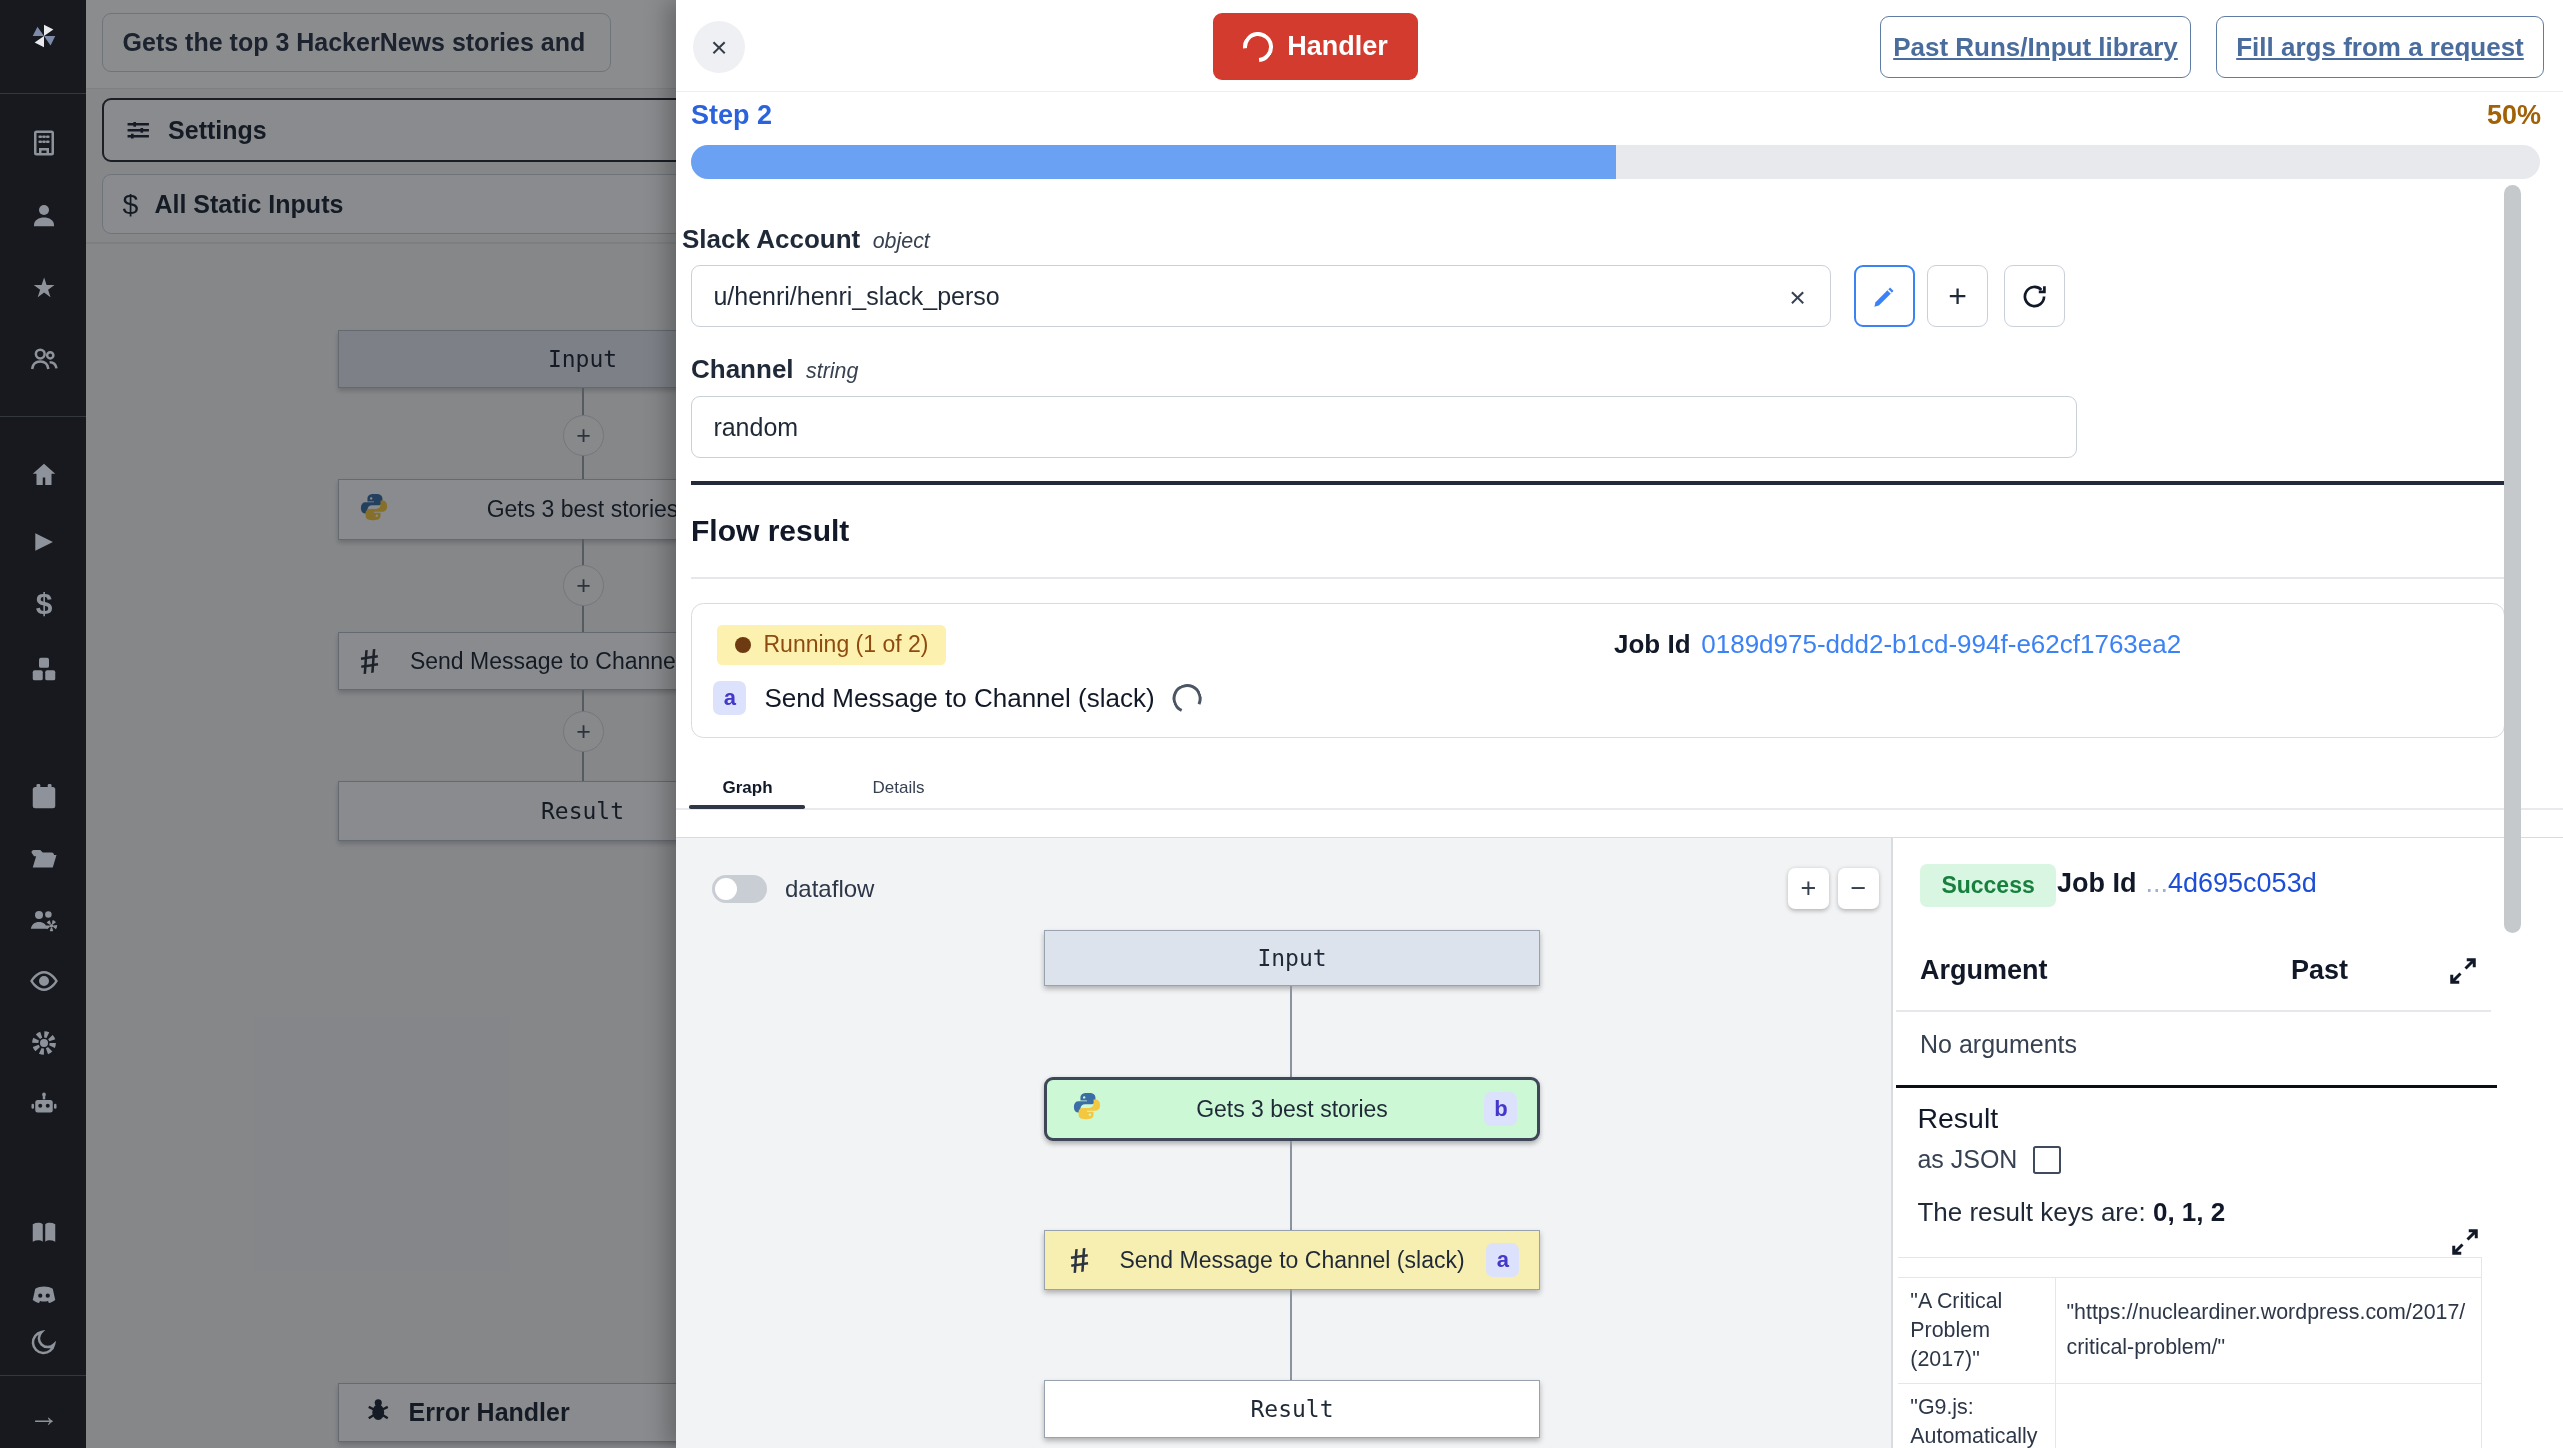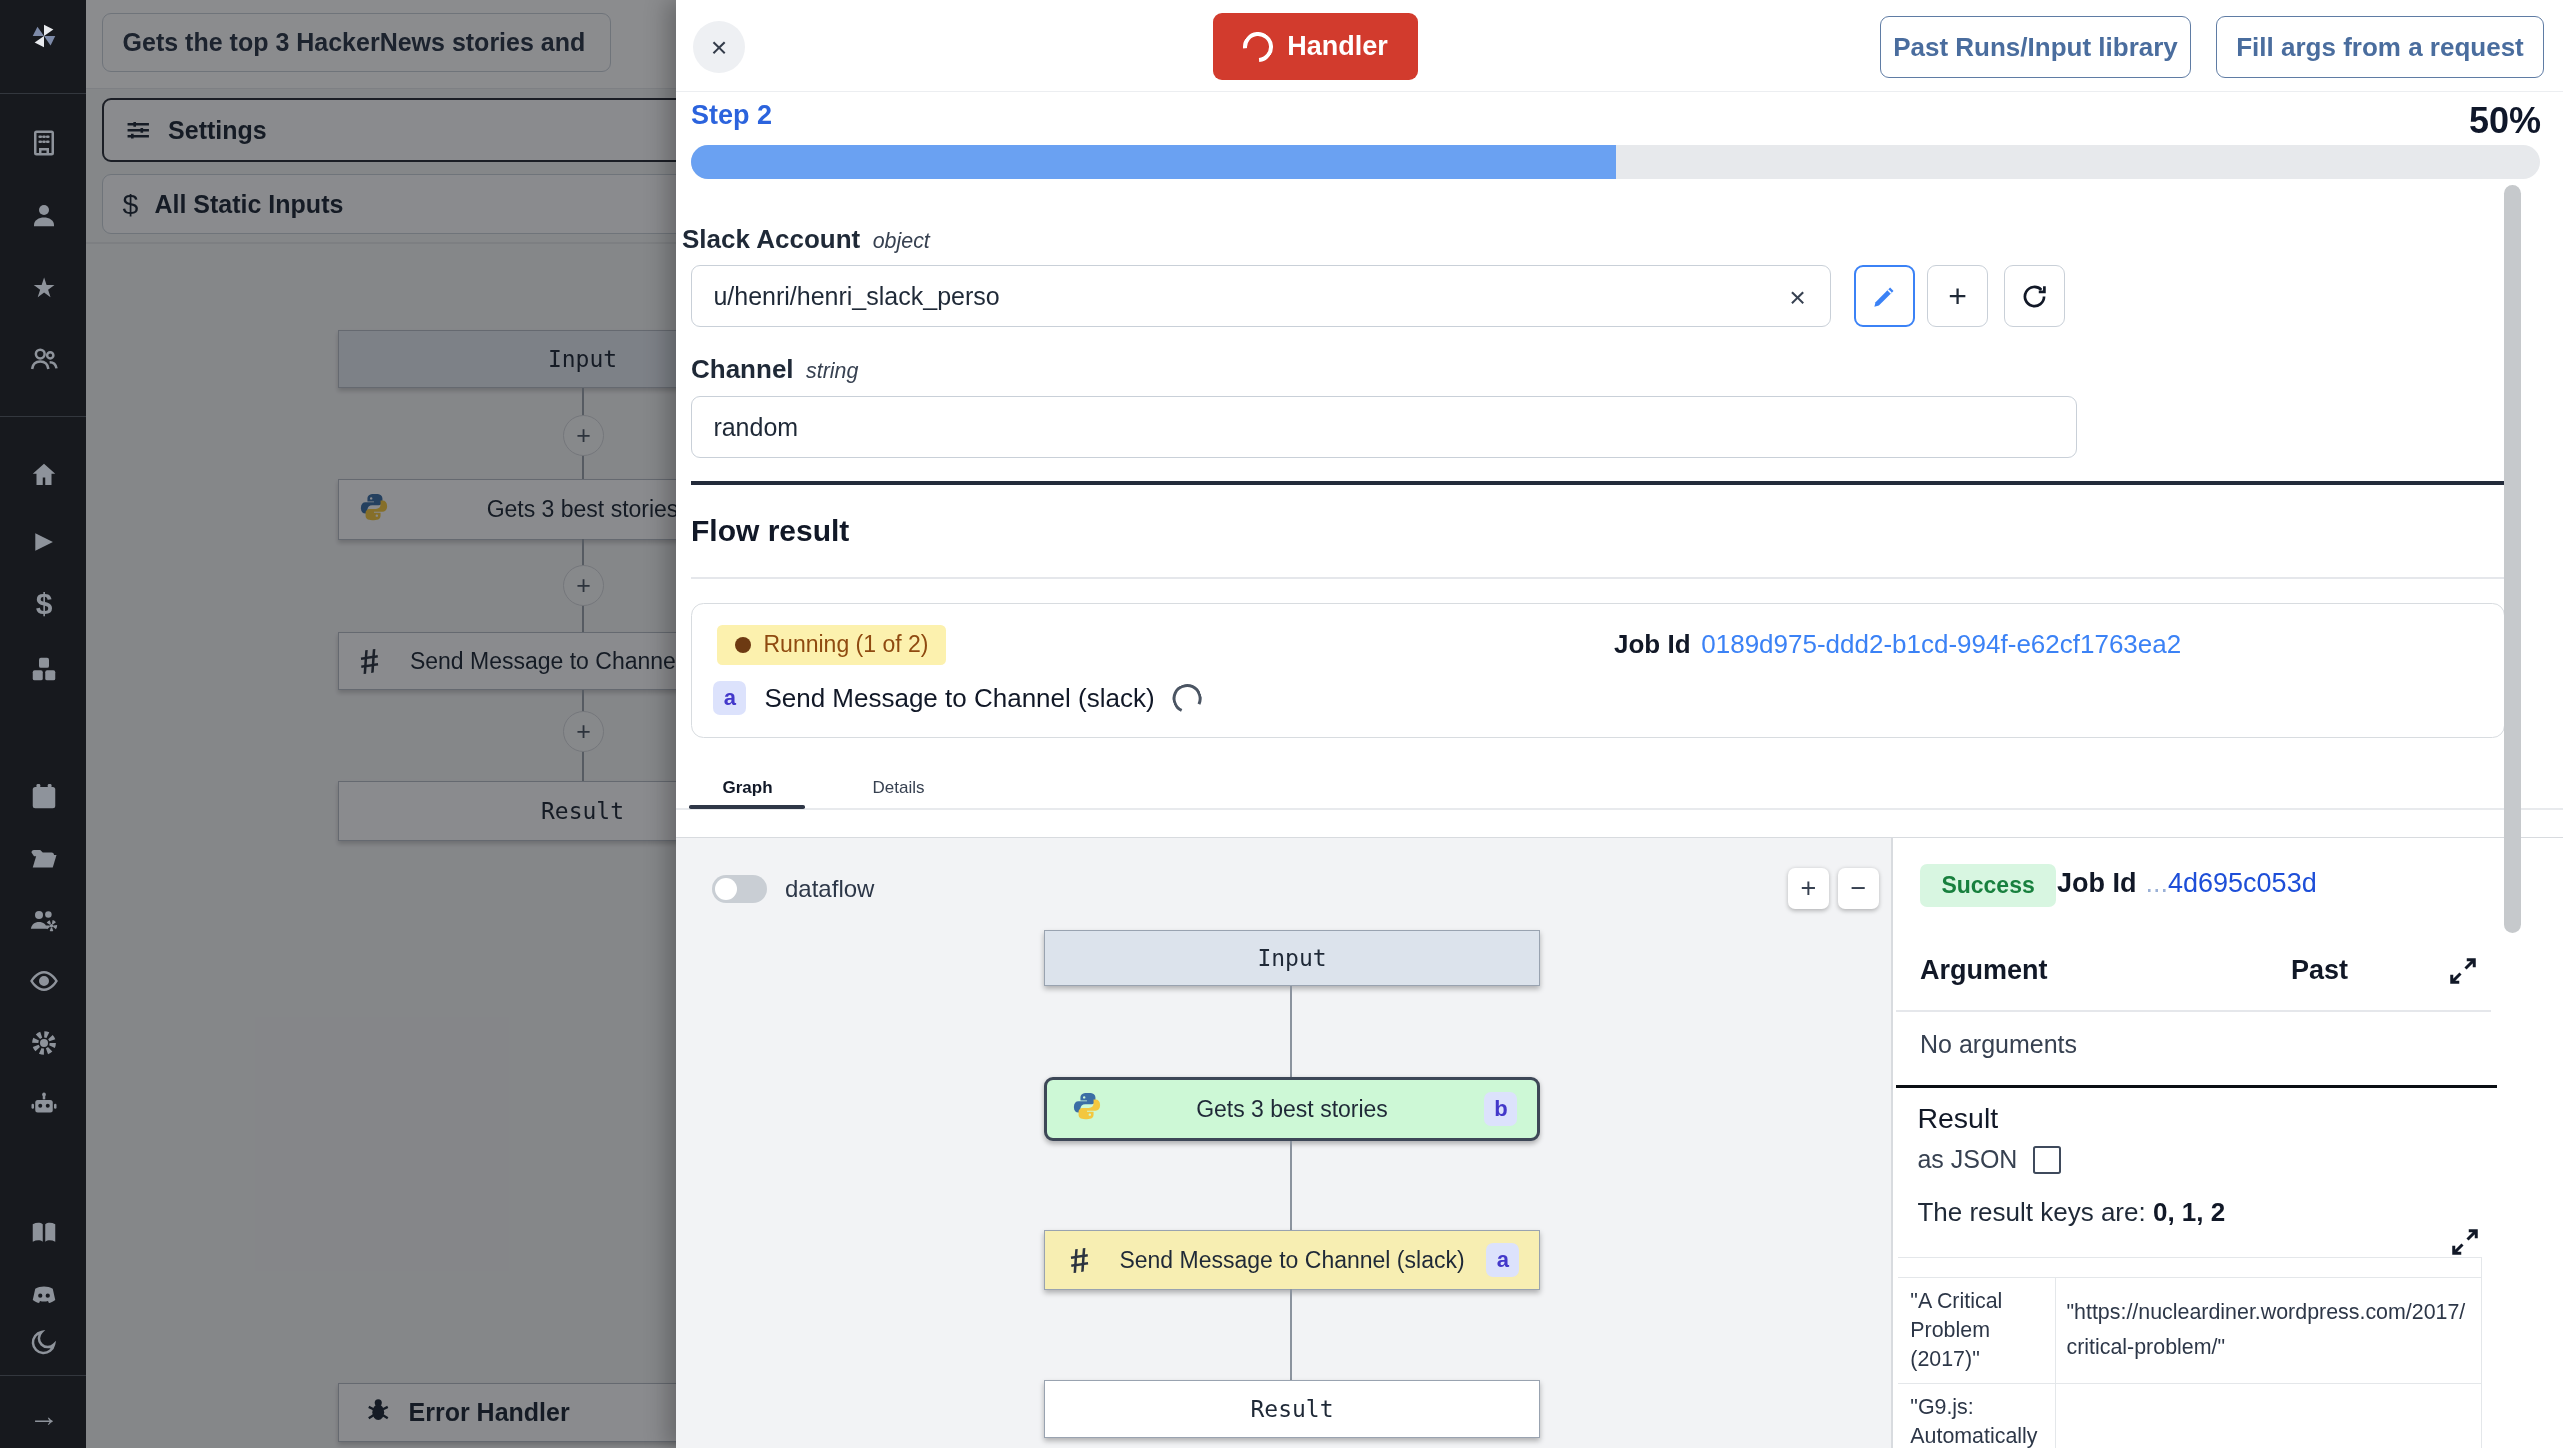--- a/index.html
+++ b/index.html
@@ -29,26 +29,26 @@
   .u-line { position:absolute; left:496px; width:1.8px; background:#9aa1aa; }
   .u-plus { position:absolute; left:477px; width:41px; height:41px; border-radius:50%; background:#f6f7f8; border:1.8px solid #d2d5d9; color:#4b5563; font-size:25px; display:flex; align-items:center; justify-content:center; }
   #dim { left:86px; top:0; width:2477px; height:1449px; background:rgba(10,12,16,.47); z-index:2; }
 
   
   #drawer { left:676px; top:0; width:1887px; height:1449px; background:#ffffff; z-index:3; box-shadow:-9px 0 21.4px rgba(0,0,0,.25); }
   #drawer-header { left:0; top:0; width:100%; height:92px; border-bottom:1.8px solid #eceef1; }
   #close-btn { left:17px; top:21.4px; width:52px; height:52px; border-radius:50%; background:#eef0f3; color:#343c4a; font-size:28.5px; display:flex; align-items:center; justify-content:center; }
   #cancel-btn { left:537px; top:13.3px; width:205px; height:67px; border-radius:9px; background:#d23b2d; color:#fff; font-size:27px; font-weight:bold; display:flex; align-items:center; justify-content:center; gap:14.2px; }
   .cancel-spin { width:30px; height:30px; border:4.4px solid #fff; border-bottom-color:transparent; border-radius:50%; transform:rotate(40deg); }
-  .hdr-btn { position:absolute; top:16px; height:62px; border:1.8px solid #5f7ca4; border-radius:9px; color:#4a6d9e; font-size:26px; font-weight:bold; display:flex; align-items:center; justify-content:center; background:#fff; }
+  .hdr-btn { position:absolute; top:16px; height:62px; border:1.8px solid #5f7ca4; border-radius:9px; color:#4a6d9e; font-size:26px; font-weight:bold; display:flex; align-items:center; justify-content:center; background:#fff;text-decoration:underline; }
   #btn-pastruns { left:1204px; width:311px; }
   #btn-fillargs { left:1540px; width:328px; }
 
   #step-label { left:15px; top:100px; font-size:27px; font-weight:bold; color:#2b63dd; }
-  #step-pct { right:22px; top:100px; font-size:36px; font-weight:bold; color:#0f172a; }
+  #step-pct { right:22px; top:100px; font-size:27px; font-weight:bold; color:#a16207; }
   #progress-track { left:15px; top:145px; width:1849px; height:34px; background:#e7e9ec; border-radius:17px; overflow:hidden; }
   #progress-fill { height:100%; background:#6aa1f2; }
 
   .field-label { font-size:26px; font-weight:bold; color:#1f2937; }
   .field-type { font-size:21.4px; font-style:italic; color:#374151; margin-left:12.5px; font-weight:normal; }
   .tb { border:1.8px solid #c9d0d8; border-radius:9px; font-size:25px; color:#1f2937; padding:0 21.4px; font-family:"Liberation Sans",sans-serif; background:#fff; }
   #slack-input { left:15px; top:265px; width:1140px; height:62px; padding-right:62px; }
   #slack-clear { left:1102px; top:278px; width:39px; height:39px; font-size:28.5px; color:#374151; display:flex; align-items:center; justify-content:center; }
   .sq-btn { position:absolute; top:265px; width:61px; height:62px; border-radius:9px; border:1.8px solid #c9d0d8; background:#fff; display:flex; align-items:center; justify-content:center; }
   #btn-pencil { left:1178px; border:2.2px solid #3b82f6; }

